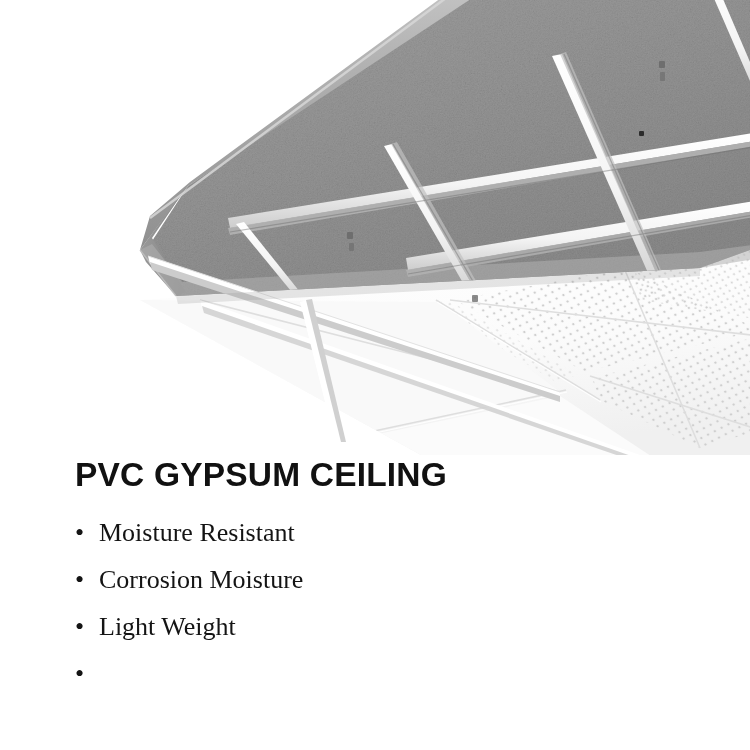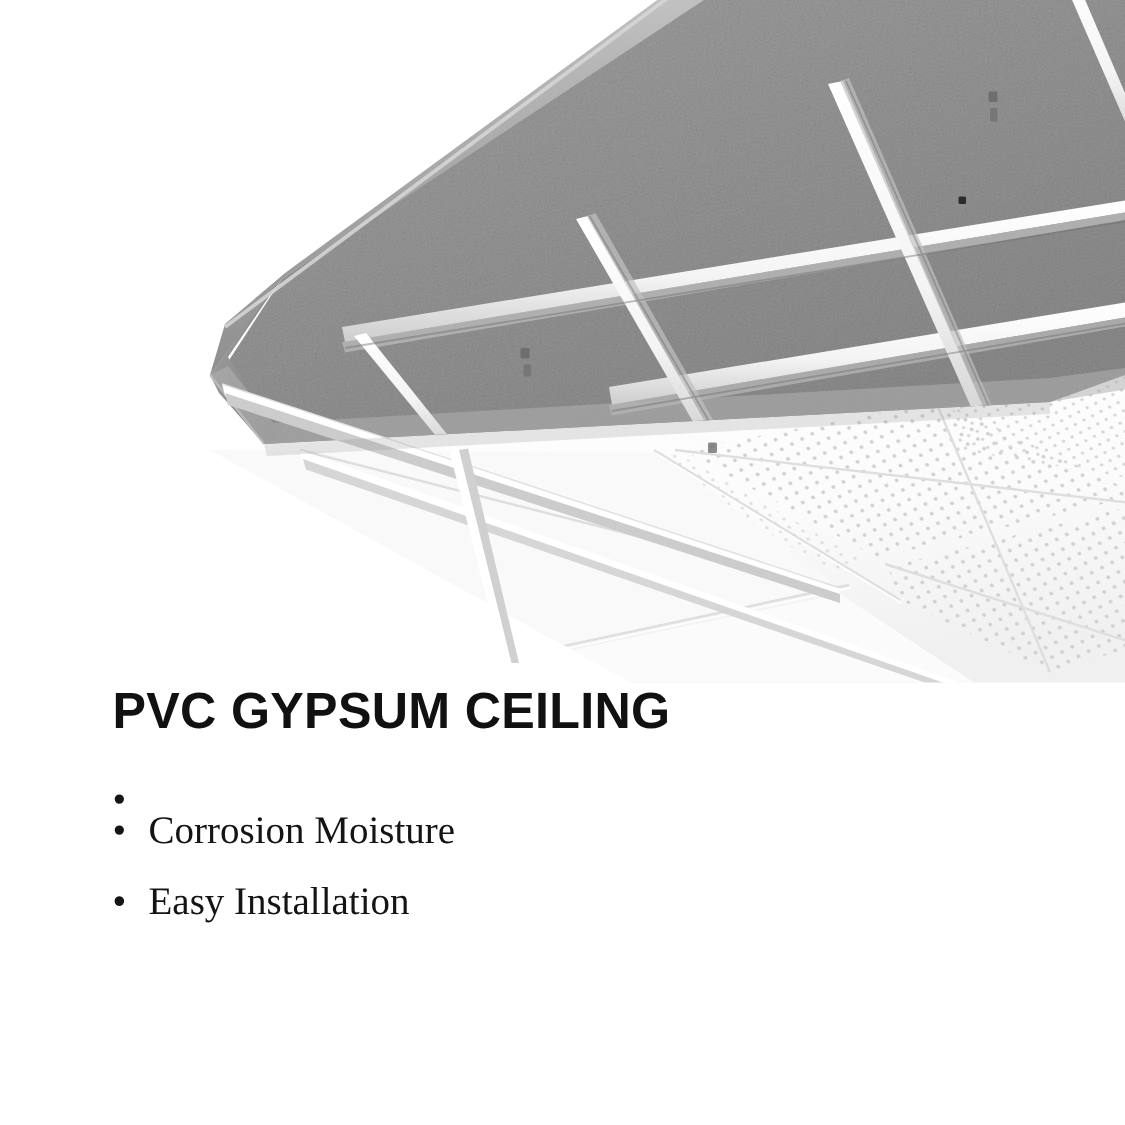--- a/index.html
+++ b/index.html
@@ -263,27 +263,28 @@
     </svg>
   </div>
 
   <div id="text-block">
 
     <div id="product-title">PVC GYPSUM CEILING</div>
 
     <ul id="feature-list">
       <li>
         <span class="bullet-dot">•</span>
+        <span>Moisture Resistant</span>
       </li>
       <li>
         <span class="bullet-dot">•</span>
         <span>Corrosion Moisture</span>
       </li>
       <li>
         <span class="bullet-dot">•</span>
-      </li>
-      <li>
-        <span class="bullet-dot">•</span>
-        <span>Easy Installation</span>
+        <span>Light Weight</span>
+      </li>
+      <li>
+        <span class="bullet-dot">•</span>
       </li>
     </ul>
   </div>
 </div>
 
 </body></html>

